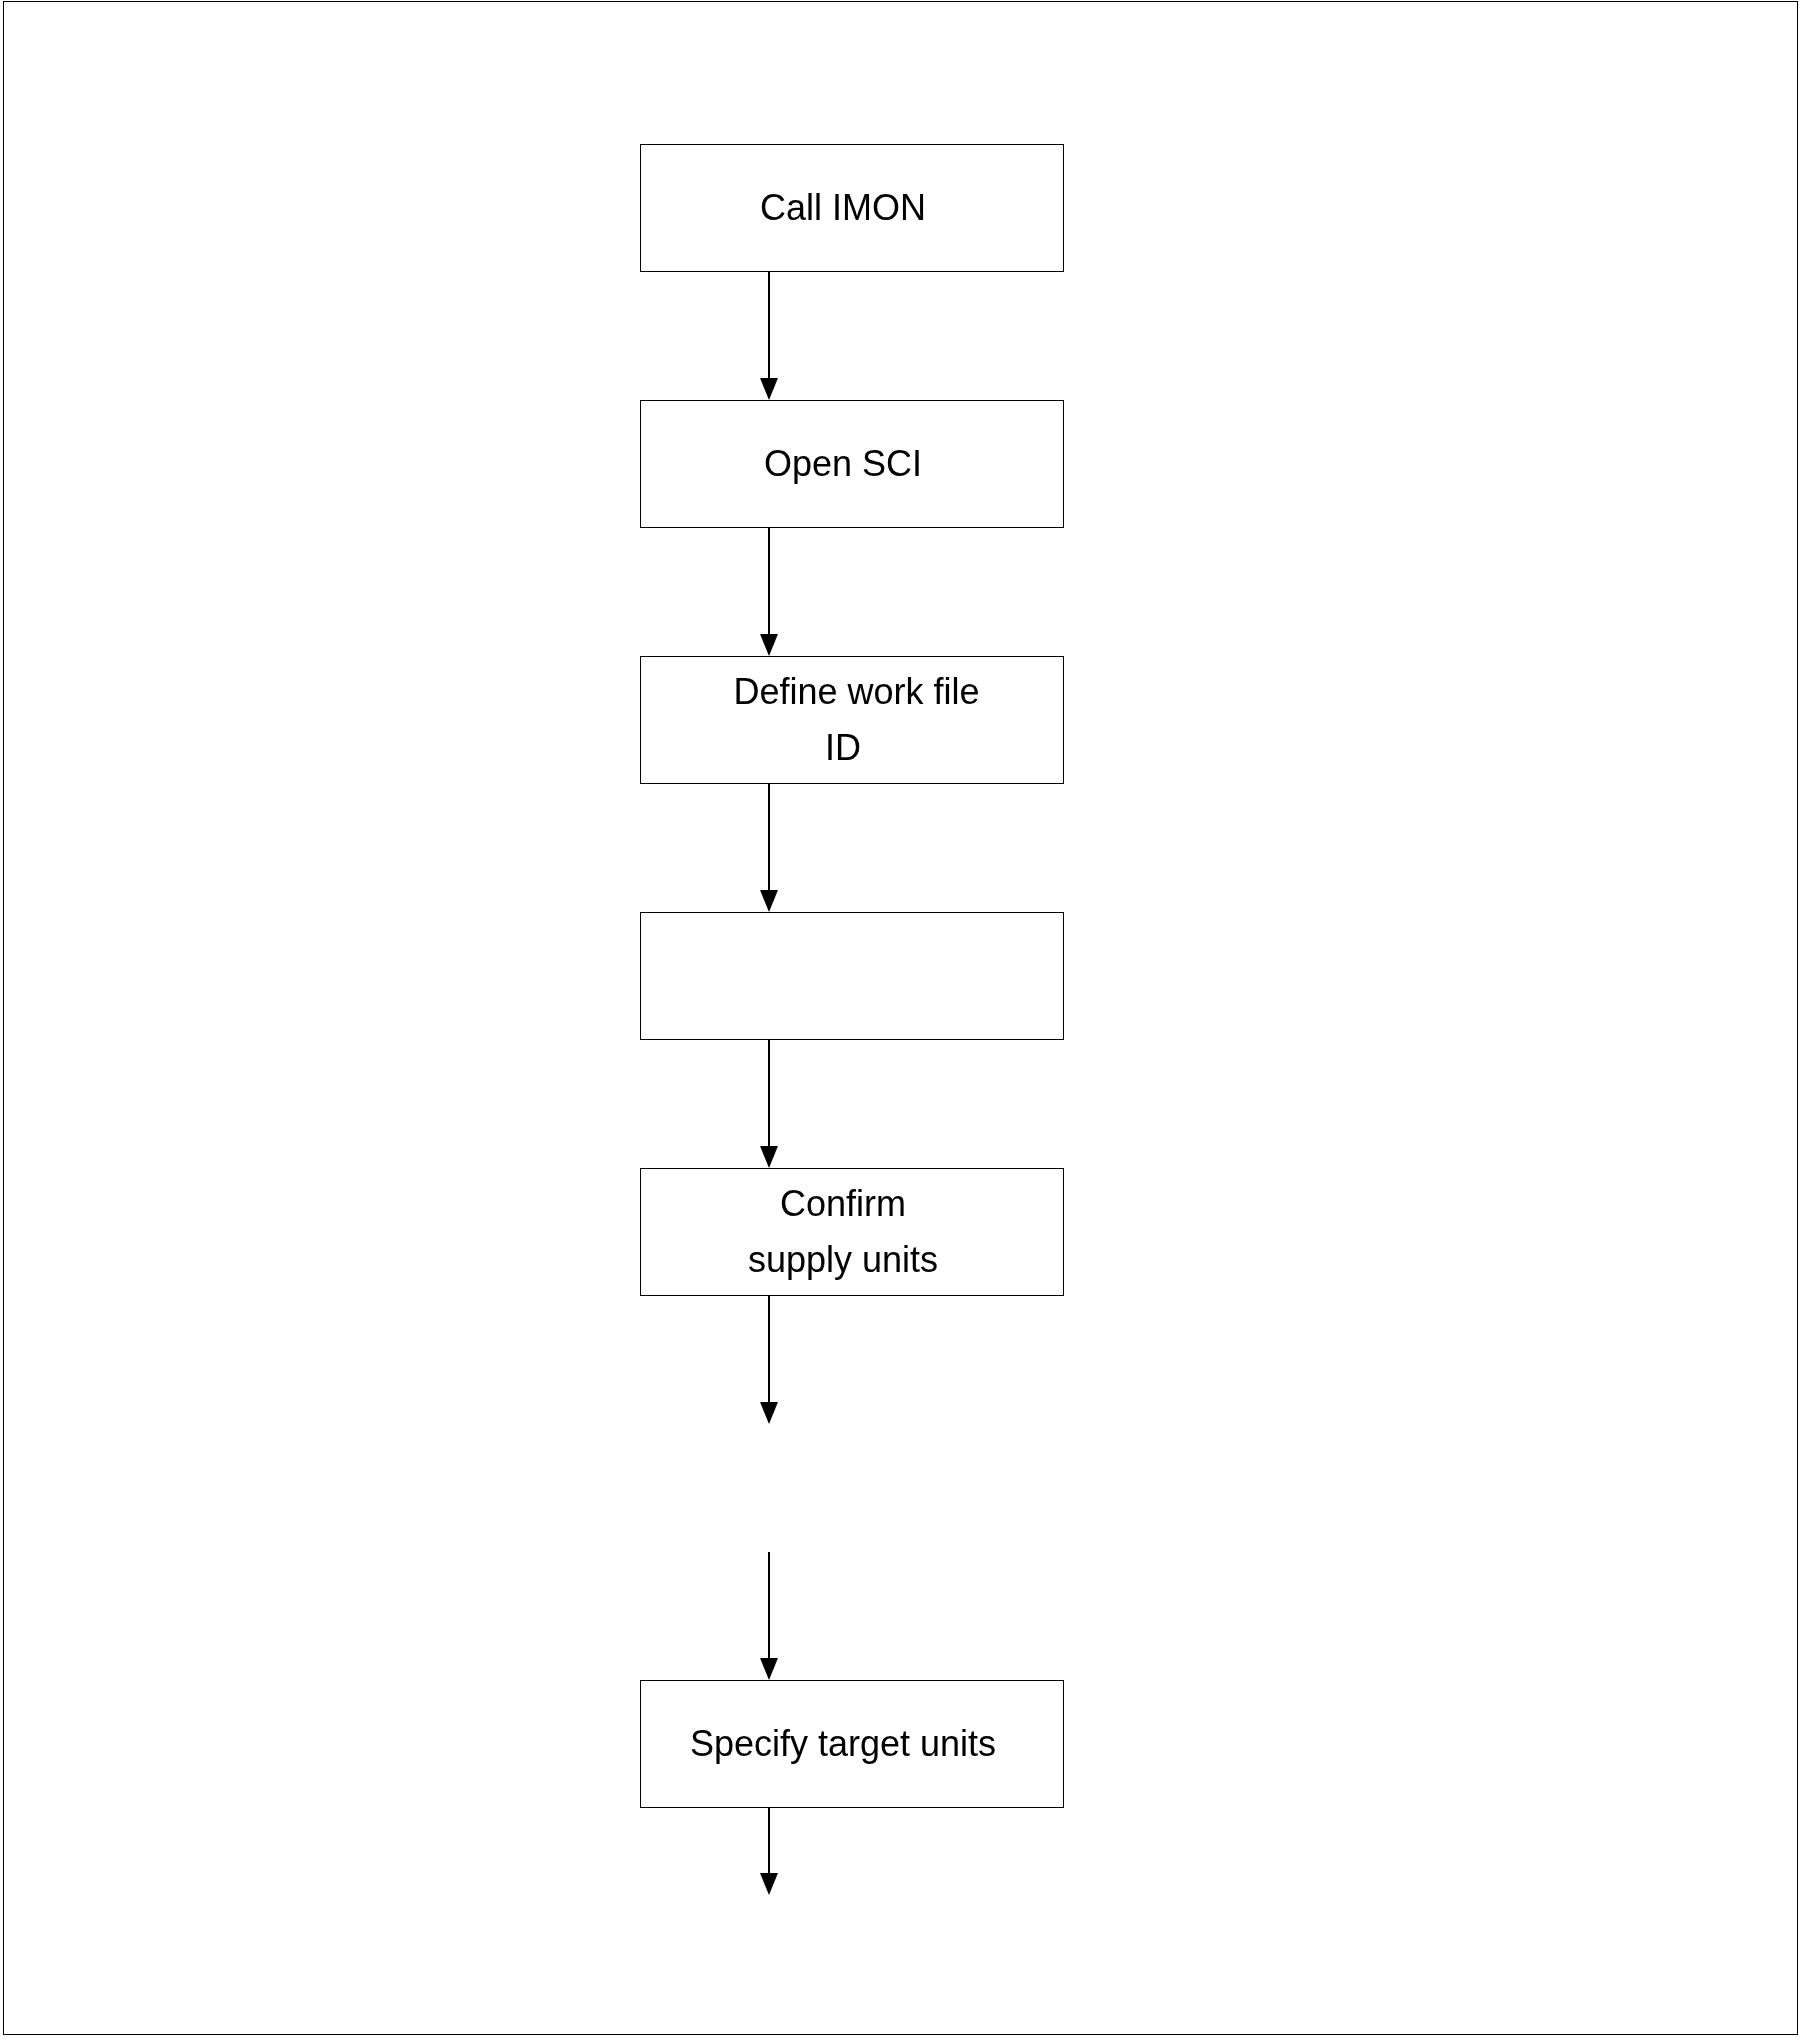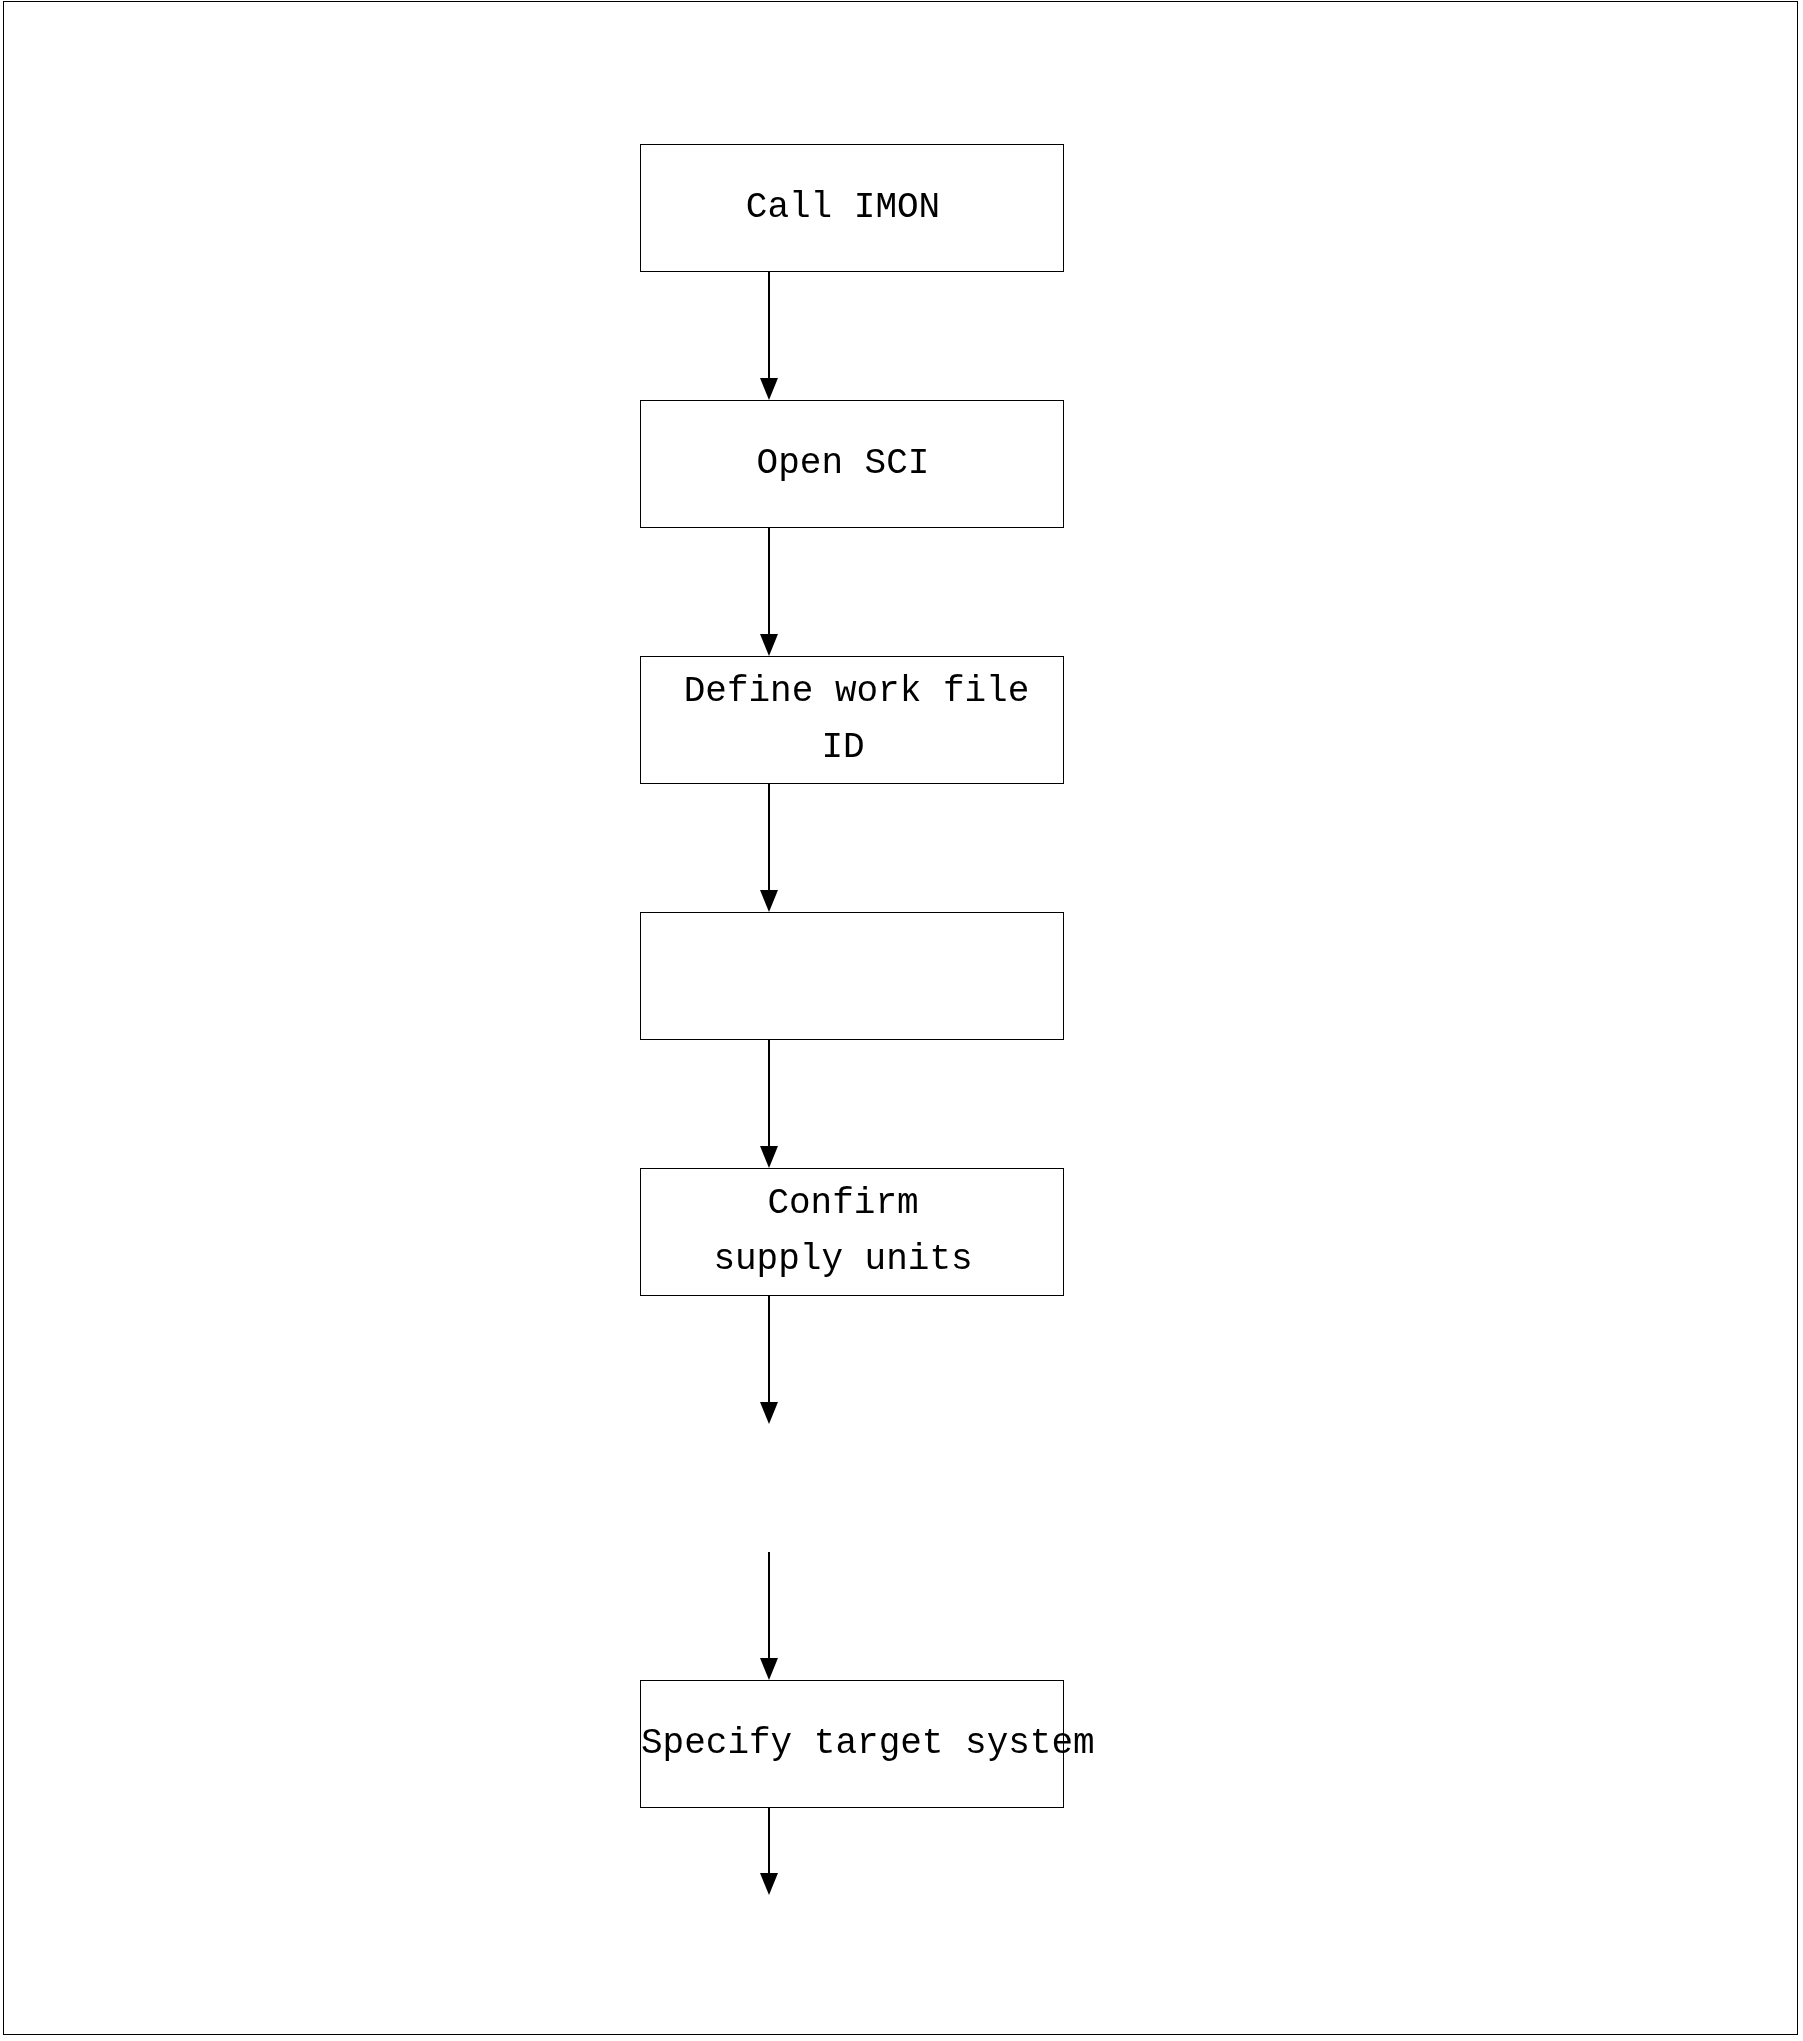--- a/index.html
+++ b/index.html
@@ -32,21 +32,20 @@
     height: 128px;
     box-sizing: border-box;
     border: 1.8px solid #000000;
     background: #ffffff;
     display: flex;
     flex-direction: column;
     justify-content: center;
     padding-right: 18px; 
     font-size: 36px;
     line-height: 56px;
-    font-family: Liberation Mono, monospace;
   }
   .line {
     width: 100%;
     text-align: center;
     white-space: nowrap;
   }
   .line.align-left {
     text-align: center;
     padding-left: 27px;
     box-sizing: border-box;
@@ -98,21 +97,21 @@
   <div class="node" style="top:912px">
   </div>
 
   <div class="node" style="top:1168px">
     <div class="line">Confirm</div>
     <div class="line">supply units</div>
   </div>
 
 
   <div class="node" style="top:1680px">
-    <div class="line">Specify target system</div>
+    <div class="line">Specify target units</div>
   </div>
 
   <div class="arrow" style="top:272px;height:128px">
     <div class="shaft"></div>
     <div class="head"></div>
   </div>
 
   <div class="arrow" style="top:528px;height:128px">
     <div class="shaft"></div>
     <div class="head"></div>

